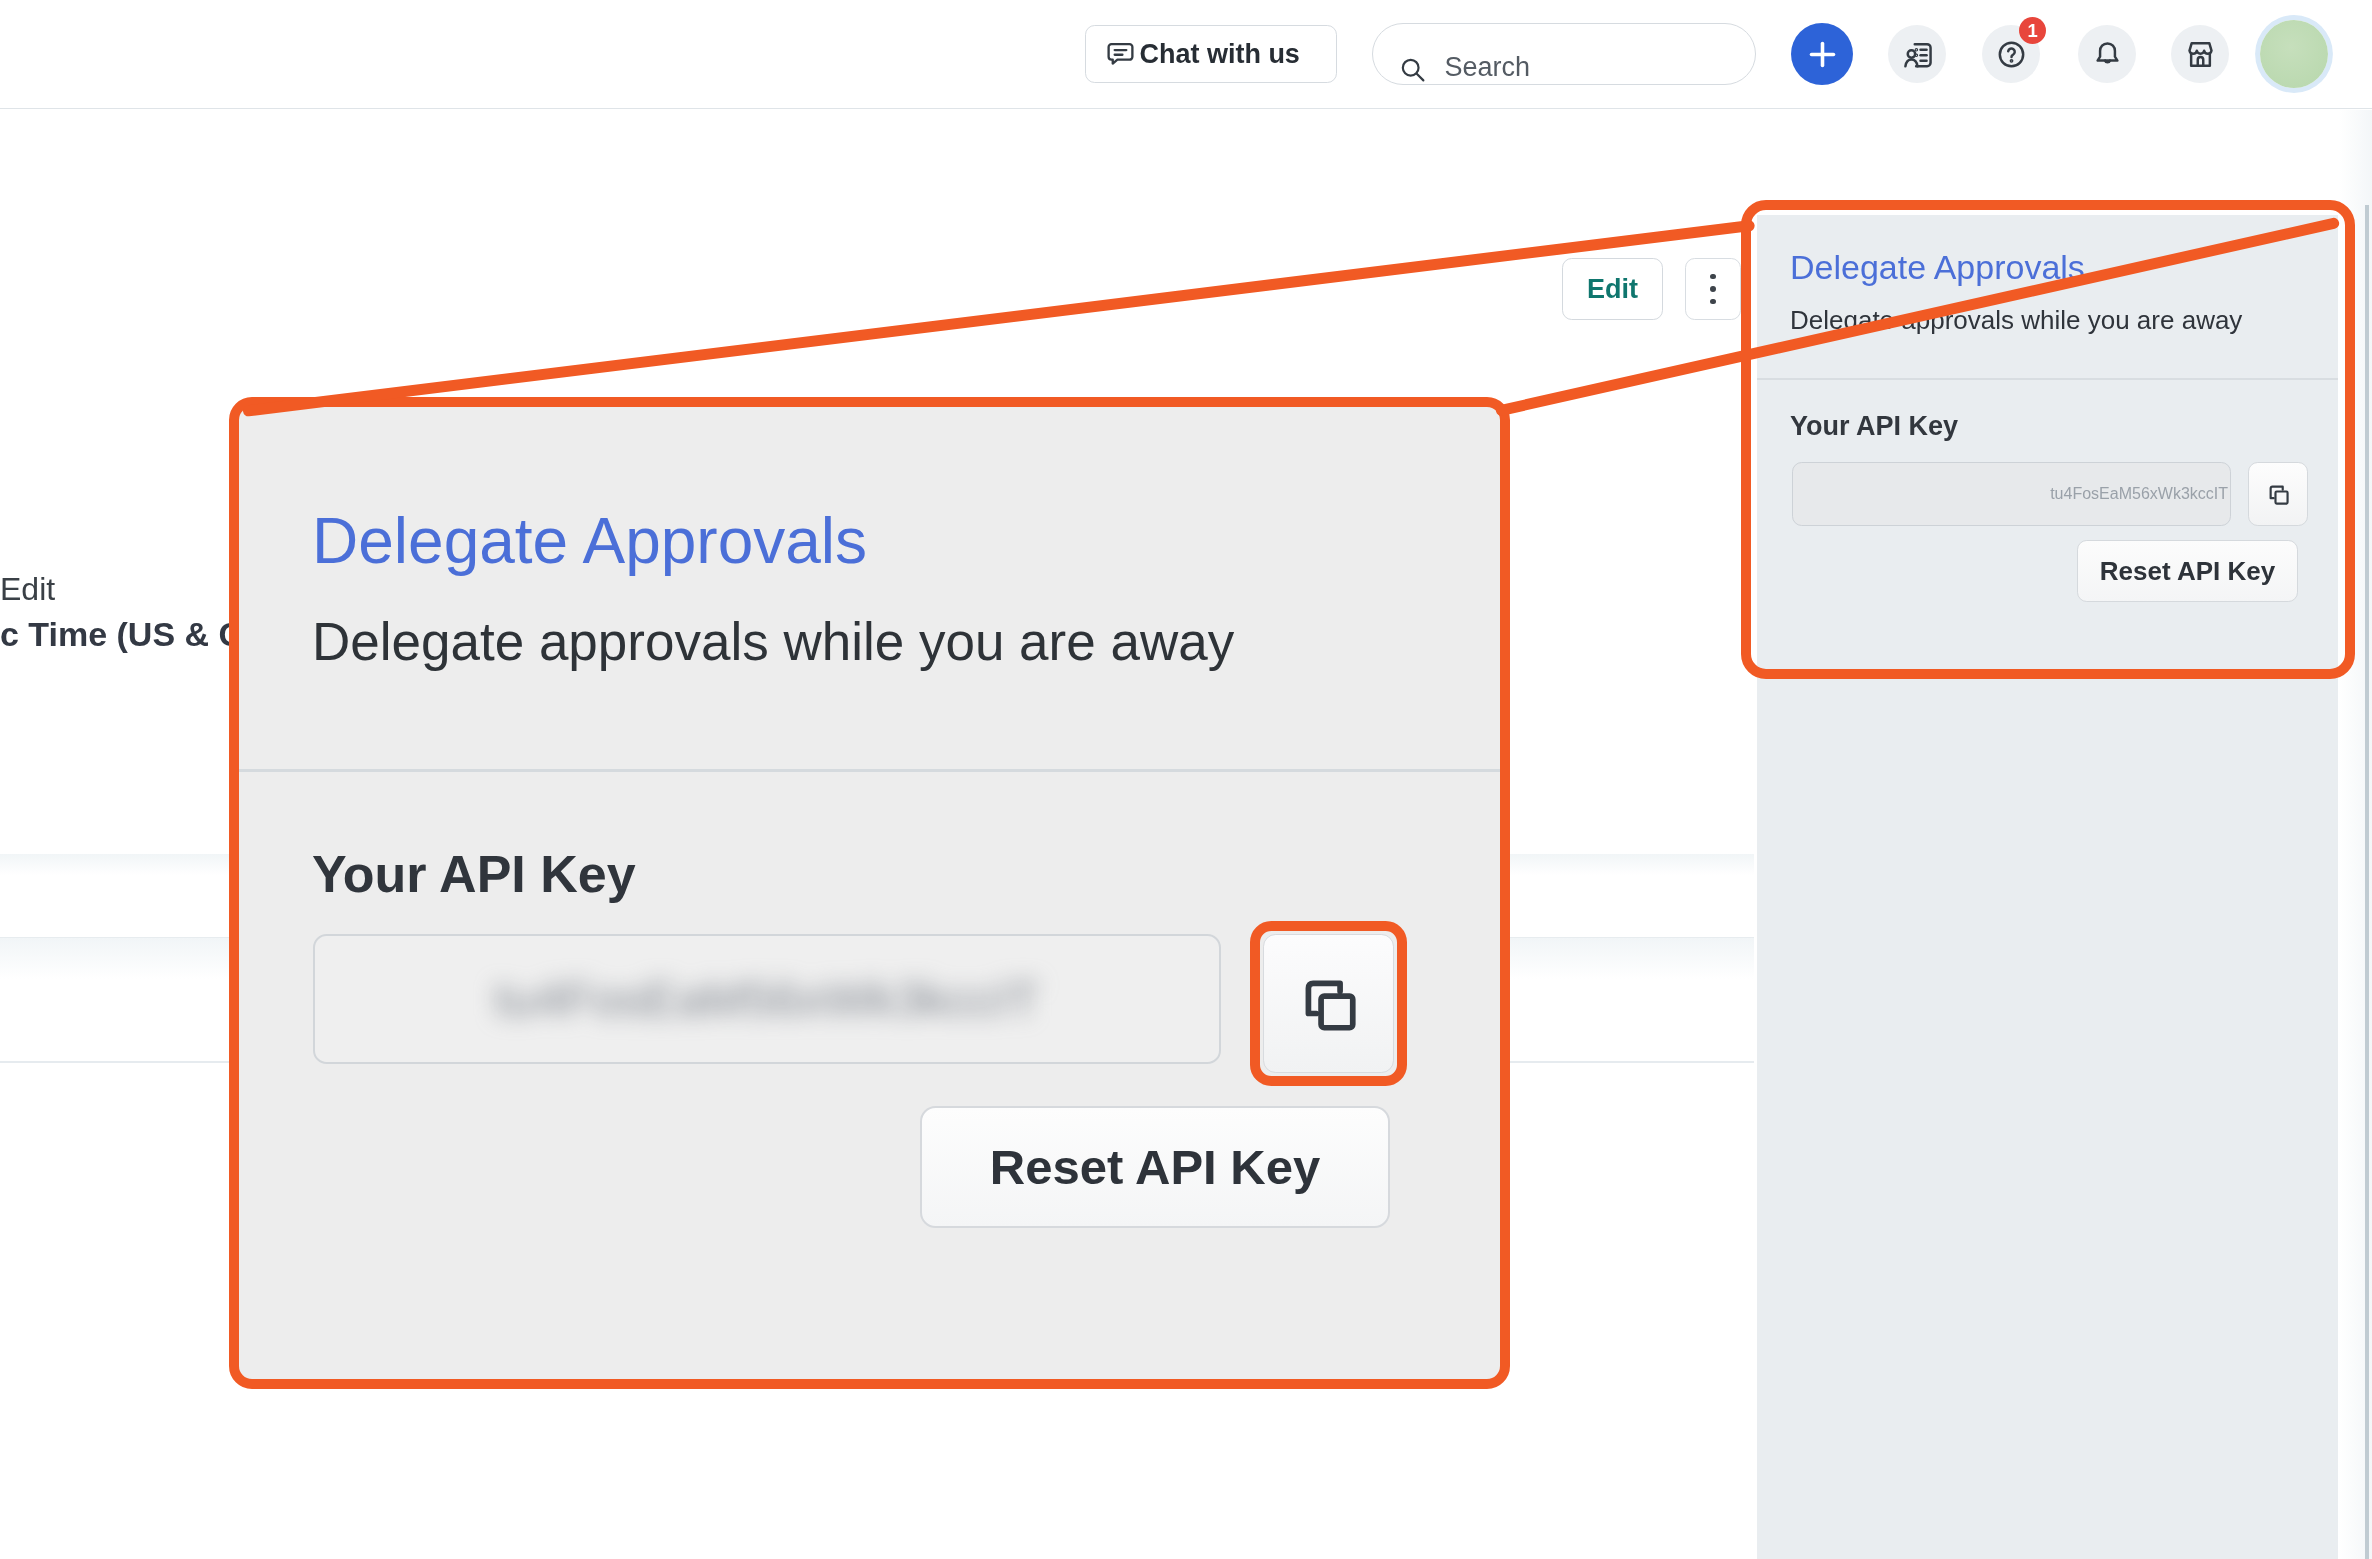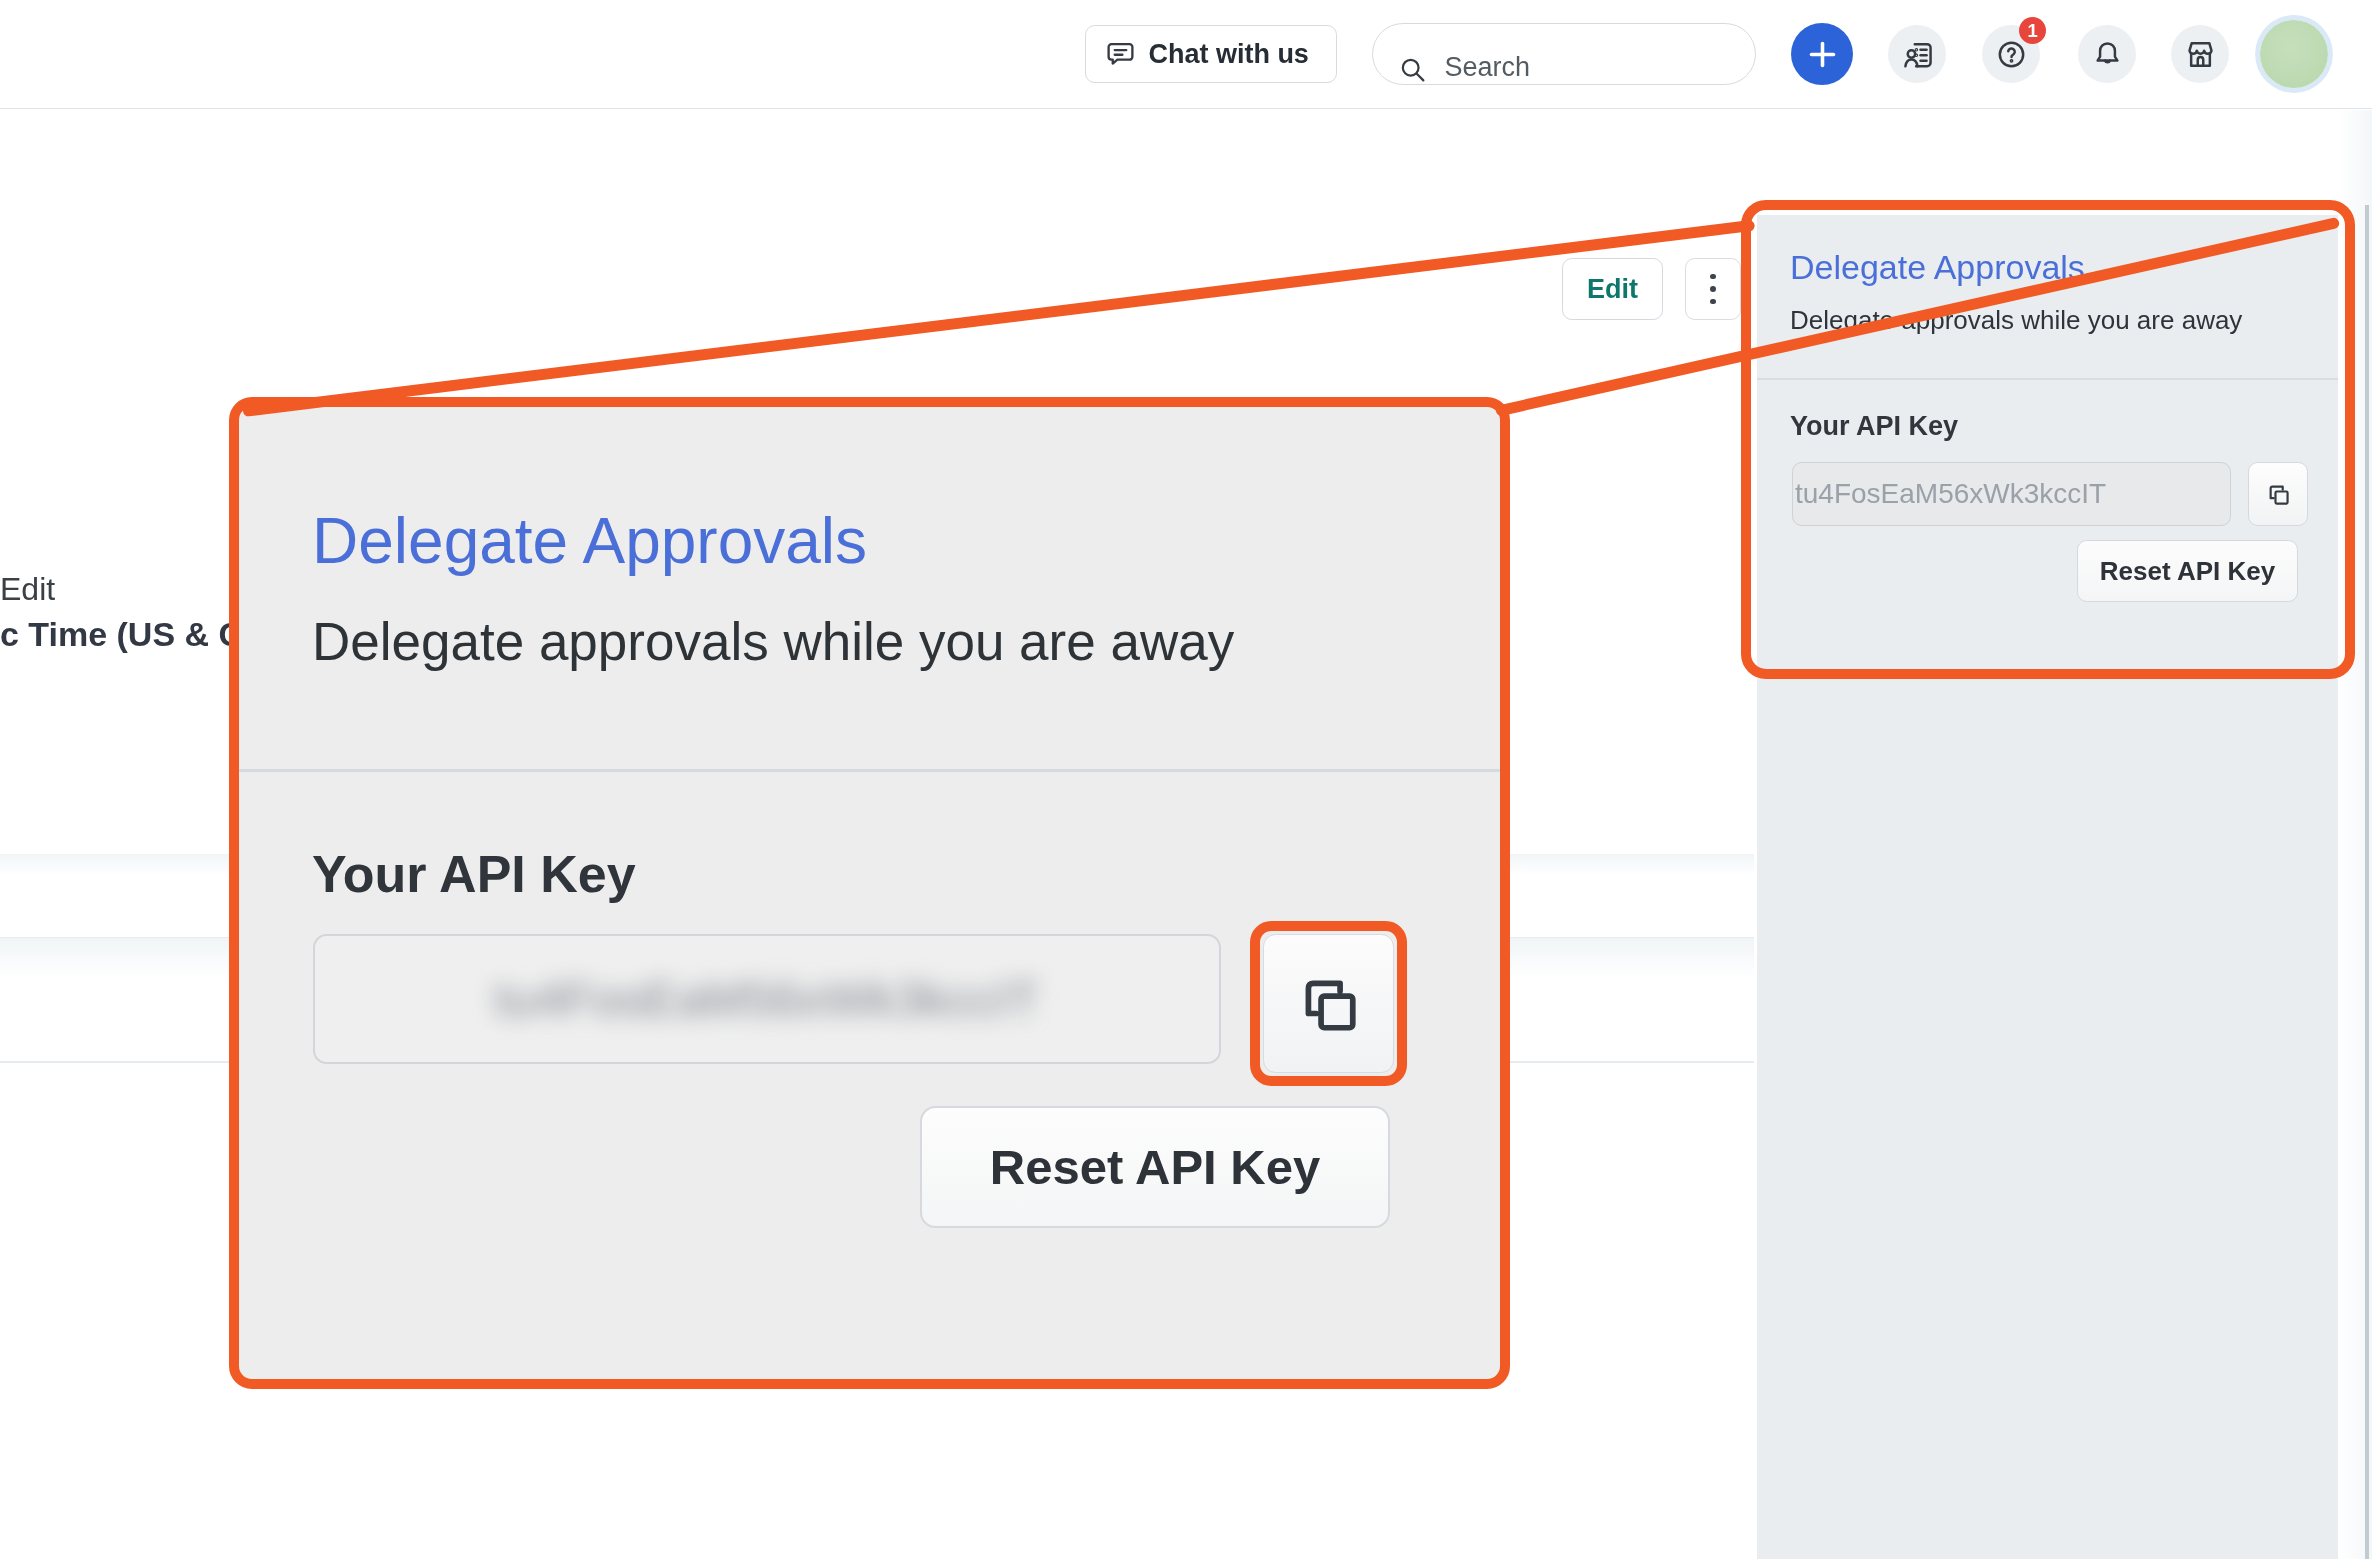--- a/index.html
+++ b/index.html
@@ -2,21 +2,21 @@
 <html><head>
 <meta charset="utf-8">
 <style>
   html,body{margin:0;padding:0;}
   body{font-family:"Liberation Sans",sans-serif;background:#fff;}
   .screen{position:relative;width:2373px;height:1559px;background:#ffffff;overflow:hidden;}
 
   
   .topbar{position:absolute;left:0;top:0;width:2373px;height:108px;background:#fff;border-bottom:1.9px solid #dfe4e8;z-index:10;}
   .chat-btn{position:absolute;left:1085px;top:25px;width:252px;height:58px;border:1.9px solid #d6dbe0;border-radius:9.7px;
-    background:#fff;display:flex;align-items:center;gap:12px;padding-left:19.4px;box-sizing:border-box;cursor:pointer;}
+    background:#fff;display:flex;align-items:center;gap:3px;padding-left:19.4px;box-sizing:border-box;cursor:pointer;}
   .chat-btn span{font-size:27px;font-weight:700;color:#272d34;}
   .search-pill{position:absolute;left:1372px;top:23px;width:384px;height:62px;border:1.9px solid #d6dbe0;border-radius:33px;
     background:#fff;display:flex;align-items:flex-end;gap:15.5px;padding-left:25px;box-sizing:border-box;}
   .search-pill input{border:none;outline:none;background:transparent;font-size:27px;color:#545b63;width:252px;font-family:inherit;}
   .search-pill input::placeholder{color:#545b63;opacity:1;}
   .add-btn{position:absolute;left:1791px;top:23px;width:62px;height:62px;border-radius:50%;background:#2d63d8;
     display:flex;align-items:center;justify-content:center;cursor:pointer;}
   .icon-circle{position:absolute;top:25px;width:58px;height:58px;border-radius:50%;background:#edf0f3;
     display:flex;align-items:center;justify-content:center;cursor:pointer;}
   .badge{position:absolute;left:37px;top:-7.8px;min-width:27px;height:27px;border-radius:13.6px;background:#e8463c;color:#fff;
@@ -40,21 +40,21 @@
   
   .sidebar{position:absolute;left:1757px;top:215px;width:581px;height:1344px;background:#e9edf0;z-index:2;}
   .right-strip{position:absolute;left:2339px;top:110px;width:34px;height:1450px;background:linear-gradient(to right,#ffffff,#f3f6f8);z-index:2;}
   .right-strip-line{position:absolute;left:2365px;top:205px;width:3.9px;height:1355px;background:#c0cbd2;z-index:3;}
 
   .panel-title{position:absolute;left:1790px;top:248px;font-size:34px;color:#4b6fd8;z-index:3;}
   .panel-sub{position:absolute;left:1790px;top:305px;font-size:26px;color:#2f343b;z-index:3;}
   .panel-divider{position:absolute;left:1757px;top:378px;width:581px;height:1.9px;background:#d8dde1;z-index:3;}
   .panel-label{position:absolute;left:1790px;top:411px;font-size:27px;font-weight:700;color:#32373e;z-index:3;}
   .panel-input{position:absolute;left:1792px;top:462px;width:439px;height:64px;border:1.9px solid #cdd2d7;border-radius:9.7px;
-    background:#e7e9eb;z-index:3;box-sizing:border-box;text-align:left;font-size:28px;color:#9aa1a9;font-family:inherit;outline:none;}
+    background:#e7e9eb;z-index:3;box-sizing:border-box;text-align:right;font-size:16px;color:#9aa1a9;font-family:inherit;outline:none;}
   .panel-copy{position:absolute;left:2248px;top:462px;width:60px;height:64px;border:1.9px solid #d5d9dd;border-radius:9.7px;
     background:linear-gradient(#fdfdfd,#f2f3f4);z-index:3;display:flex;align-items:center;justify-content:center;cursor:pointer;box-sizing:border-box;}
   .panel-reset{position:absolute;left:2077px;top:540px;width:221px;height:62px;border:1.9px solid #d5d9dd;border-radius:9.7px;
     background:linear-gradient(#fcfcfc,#f4f5f6);z-index:3;display:flex;align-items:center;justify-content:center;
     font-size:26px;font-weight:700;color:#2e333a;cursor:pointer;box-sizing:border-box;}
 
   
   .hl-box{position:absolute;left:1741px;top:200px;width:614px;height:479px;border:10.7px solid #f15a24;border-radius:25px;
     z-index:6;box-sizing:border-box;pointer-events:none;}
   .hl-line{position:absolute;height:10.7px;background:#f15a24;border-radius:5.8px;transform-origin:0 50%;z-index:5;pointer-events:none;}

